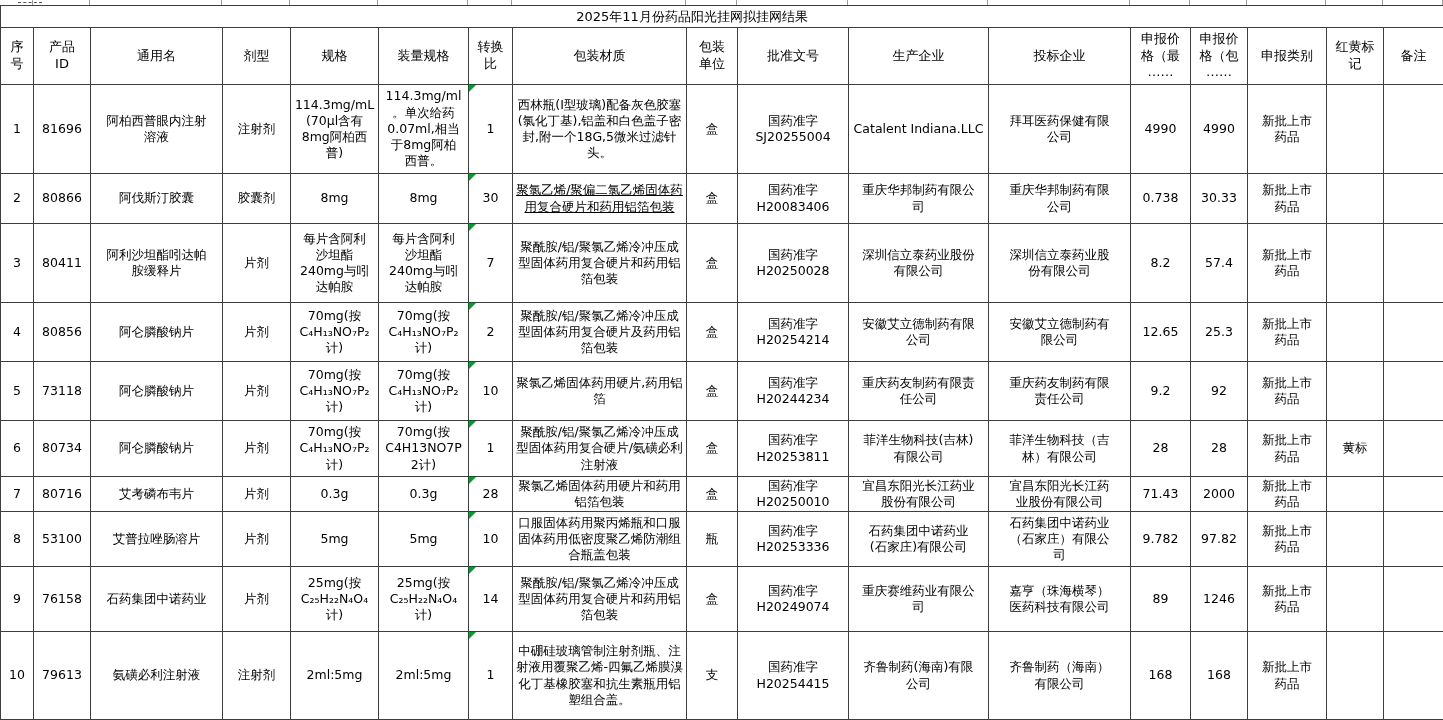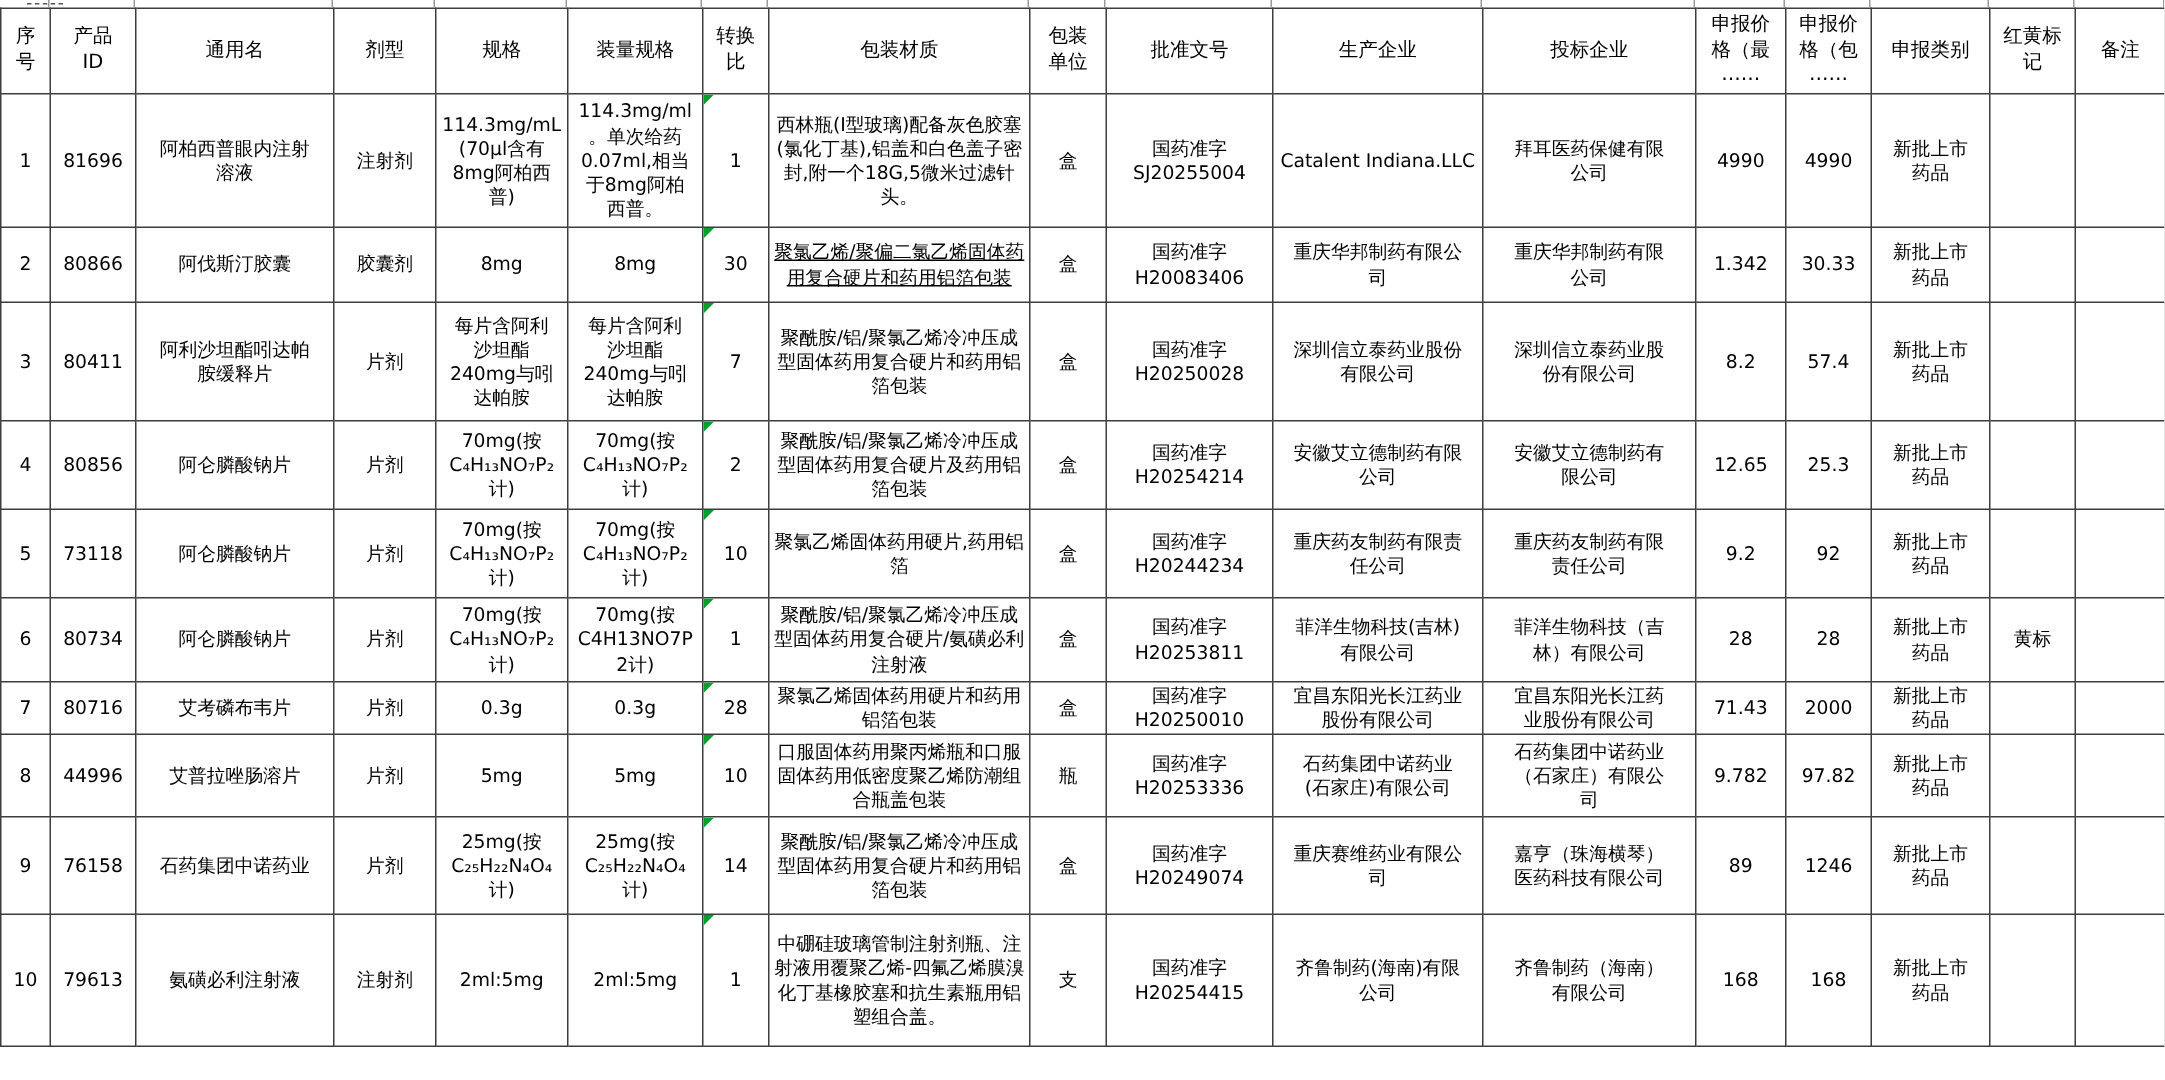--- a/index.html
+++ b/index.html
@@ -62,20 +62,23 @@
         <col style="width: 111px;">
         <col style="width: 140px;">
         <col style="width: 142px;">
         <col style="width: 60px;">
         <col style="width: 57px;">
         <col style="width: 79px;">
         <col style="width: 57px;">
         <col style="width: 60px;">
       </colgroup>
     <thead>
+      <tr class="title-row">
+        <td colspan="17">2025年11月份药品阳光挂网拟挂网结果</td>
+      </tr>
       <tr id="header-row">
           <th>
             <div class="cw" style="max-height: 55px;">序
 号</div>
           </th>
           <th>
             <div class="cw" style="max-height: 55px;">产品
 ID</div>
           </th>
           <th>
@@ -233,21 +236,21 @@
           </td>
           <td>
             <div class="cw" style="max-height: 48px;">重庆华邦制药有限公
 司</div>
           </td>
           <td>
             <div class="cw" style="max-height: 48px;">重庆华邦制药有限
 公司</div>
           </td>
           <td>
-            <div class="cw" style="max-height: 48px;">1.342</div>
+            <div class="cw" style="max-height: 48px;">0.738</div>
           </td>
           <td>
             <div class="cw" style="max-height: 48px;">30.33</div>
           </td>
           <td>
             <div class="cw" style="max-height: 48px;">新批上市
 药品</div>
           </td>
           <td>
             <div class="cw" style="max-height: 48px;"></div>
@@ -563,21 +566,21 @@
           </td>
           <td>
             <div class="cw" style="max-height: 33px;"></div>
           </td>
         </tr>
         <tr style="height: 55px;">
           <td>
             <div class="cw" style="max-height: 53px;">8</div>
           </td>
           <td>
-            <div class="cw" style="max-height: 53px;">44996</div>
+            <div class="cw" style="max-height: 53px;">53100</div>
           </td>
           <td>
             <div class="cw" style="max-height: 53px;">艾普拉唑肠溶片</div>
           </td>
           <td>
             <div class="cw" style="max-height: 53px;">片剂</div>
           </td>
           <td>
             <div class="cw" style="max-height: 53px;">5mg</div>
           </td>

